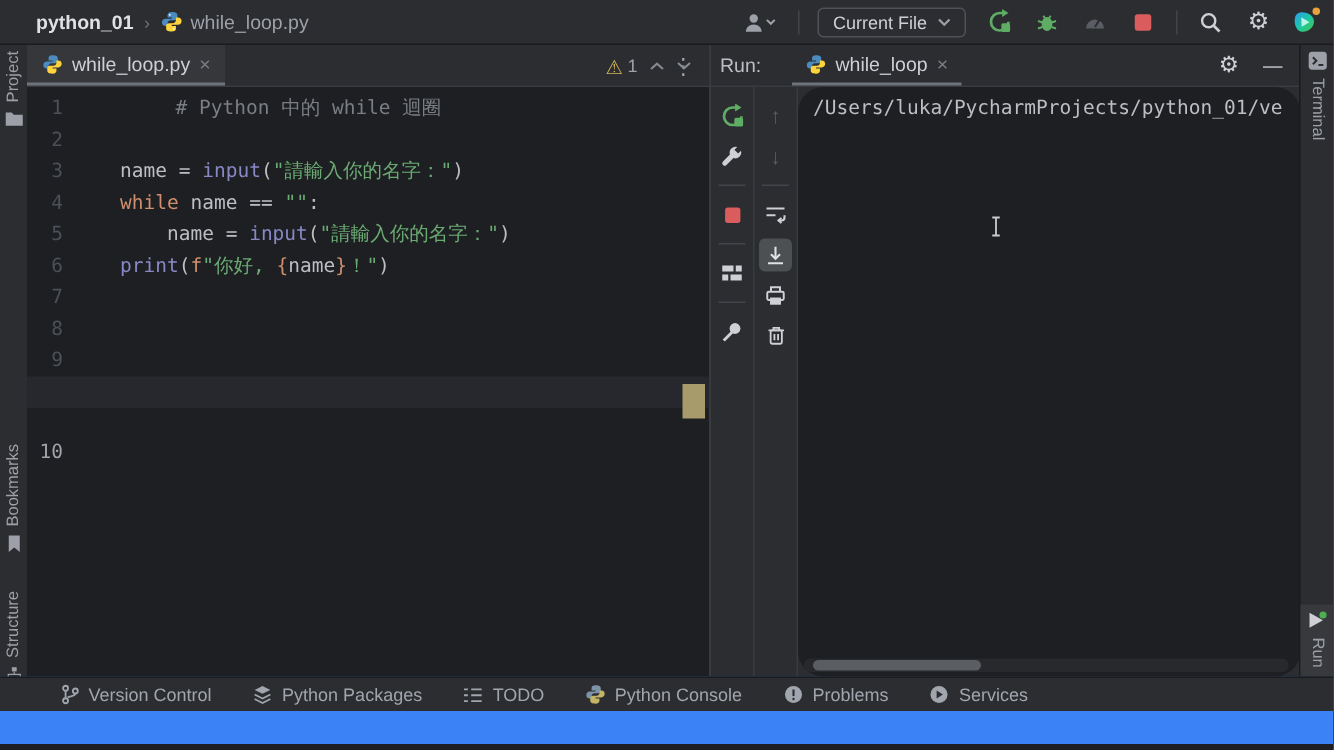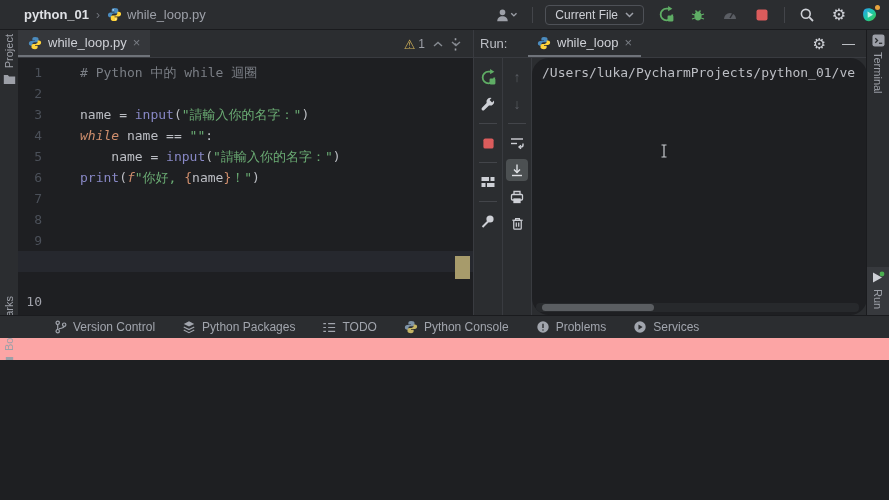--- a/index.html
+++ b/index.html
@@ -1,16 +1,16 @@
 <!DOCTYPE html>
 <html><head>
 <meta charset="utf-8">
 <style>
   html,body{margin:0;padding:0;background:#1E1F22;}
-  .ide{position:relative;width:889px;height:360px;background:#fca5a5;overflow:hidden;
+  .ide{position:relative;width:889px;height:496px;background:#3b82f6;overflow:hidden;
        font-family:"Liberation Sans",sans-serif;-webkit-font-smoothing:antialiased;}
   svg{display:block;}
 
   
   .titlebar{position:absolute;left:0;top:0;right:0;height:30px;background:#2B2D30;
             border-bottom:1px solid #1A1B1E;display:flex;align-items:center;box-sizing:border-box;}
   .tb-left{display:flex;align-items:center;gap:7px;padding-left:24px;}
   .tb-proj{font-size:13px;font-weight:bold;color:#DFE1E5;}
   .tb-sep-ch{color:#6F737A;font-size:12px;}
   .tb-file{display:flex;align-items:center;gap:5px;color:#9DA0A8;font-size:13px;}
@@ -41,21 +41,21 @@
   .tab-close{color:#7A7E85;font-size:13px;line-height:1;}
   .kebab{margin-left:auto;align-self:center;color:#9DA0A8;font-size:15px;padding-right:10px;}
   .editor-body{position:absolute;top:28px;left:0;right:0;bottom:0;padding-top:4px;
                font-family:"DejaVu Sans Mono","Liberation Mono",monospace;font-size:13px;}
   .crow{display:flex;height:21px;line-height:21px;}
   .crow.current{background:#26282E;}
   .gnum{flex:0 0 24px;text-align:right;color:#4B5059;}
   .crow.current .gnum{color:#A1A3AB;margin-top:40px;}
   .gpad{flex:0 0 38px;}
   .cline{white-space:pre;}
-  .cm{color:#7A7E85;} .pl{color:#BCBEC4;} .kw{color:#CF8E6D;font-style:italic;} .fn{color:#8888C6;}
+  .cm{color:#7A7E85;margin-left:37px;} .pl{color:#BCBEC4;} .kw{color:#CF8E6D;} .fn{color:#8888C6;}
   .st{color:#6AAB73;} .br{color:#CF8E6D;}
   .inspect{position:absolute;top:7px;right:12px;display:flex;align-items:center;gap:8px;
            color:#9DA0A8;font-size:12px;font-family:"Liberation Sans",sans-serif;}
   .warn-ch{color:#D5B45A;font-size:13px;line-height:1;}
   .caret-block{position:absolute;right:3px;top:226px;width:15px;height:23px;background:#A79B6B;}
 
   
   .run-pane{position:absolute;left:473px;top:30px;width:394px;bottom:45px;background:#2B2D30;
             border-left:1px solid #393B40;box-sizing:border-box;}
   .run-header{height:28px;display:flex;align-items:stretch;box-sizing:border-box;border-bottom:1px solid #393B40;}
@@ -73,21 +73,21 @@
   .sel-ico{background:#4C5052;border-radius:4px;}
   .console{flex:1;background:#1E1F22;position:relative;overflow:hidden;padding:4px 10px;box-sizing:border-box;
            font-family:"DejaVu Sans Mono","Liberation Mono",monospace;font-size:13px;color:#BCBEC4;border-radius:17px;}
   .console .ln{height:21px;line-height:21px;white-space:pre;}
   .ibeam{position:absolute;left:128px;top:86px;}
   .hscroll{position:absolute;left:4px;right:8px;bottom:3px;height:9px;background:#27292C;border-radius:4px;}
   .hthumb{position:absolute;left:6px;top:1px;width:112px;height:7px;background:#5A5D61;border-radius:4px;}
 
   
   .twbar{position:absolute;left:0;right:0;bottom:22px;height:23px;background:#2B2D30;border-top:1px solid #1A1B1E;
-         display:flex;align-items:center;gap:27px;padding-left:54px;box-sizing:border-box;
+         display:flex;align-items:center;gap:27px;padding-left:40px;box-sizing:border-box;
          font-size:12px;color:#A1A5AD;}
   .tw-item{display:flex;align-items:center;gap:6px;}
   .statusbar{position:absolute;left:0;right:0;bottom:0;height:22px;background:#2B2D30;border-top:1px solid #1A1B1E;
              display:flex;align-items:center;padding:0 12px;box-sizing:border-box;font-size:12px;color:#A1A5AD;}
   .sb-right{margin-left:auto;display:flex;align-items:center;gap:19px;}
 </style>
 </head>
 <body>
 
 <div class="ide">

